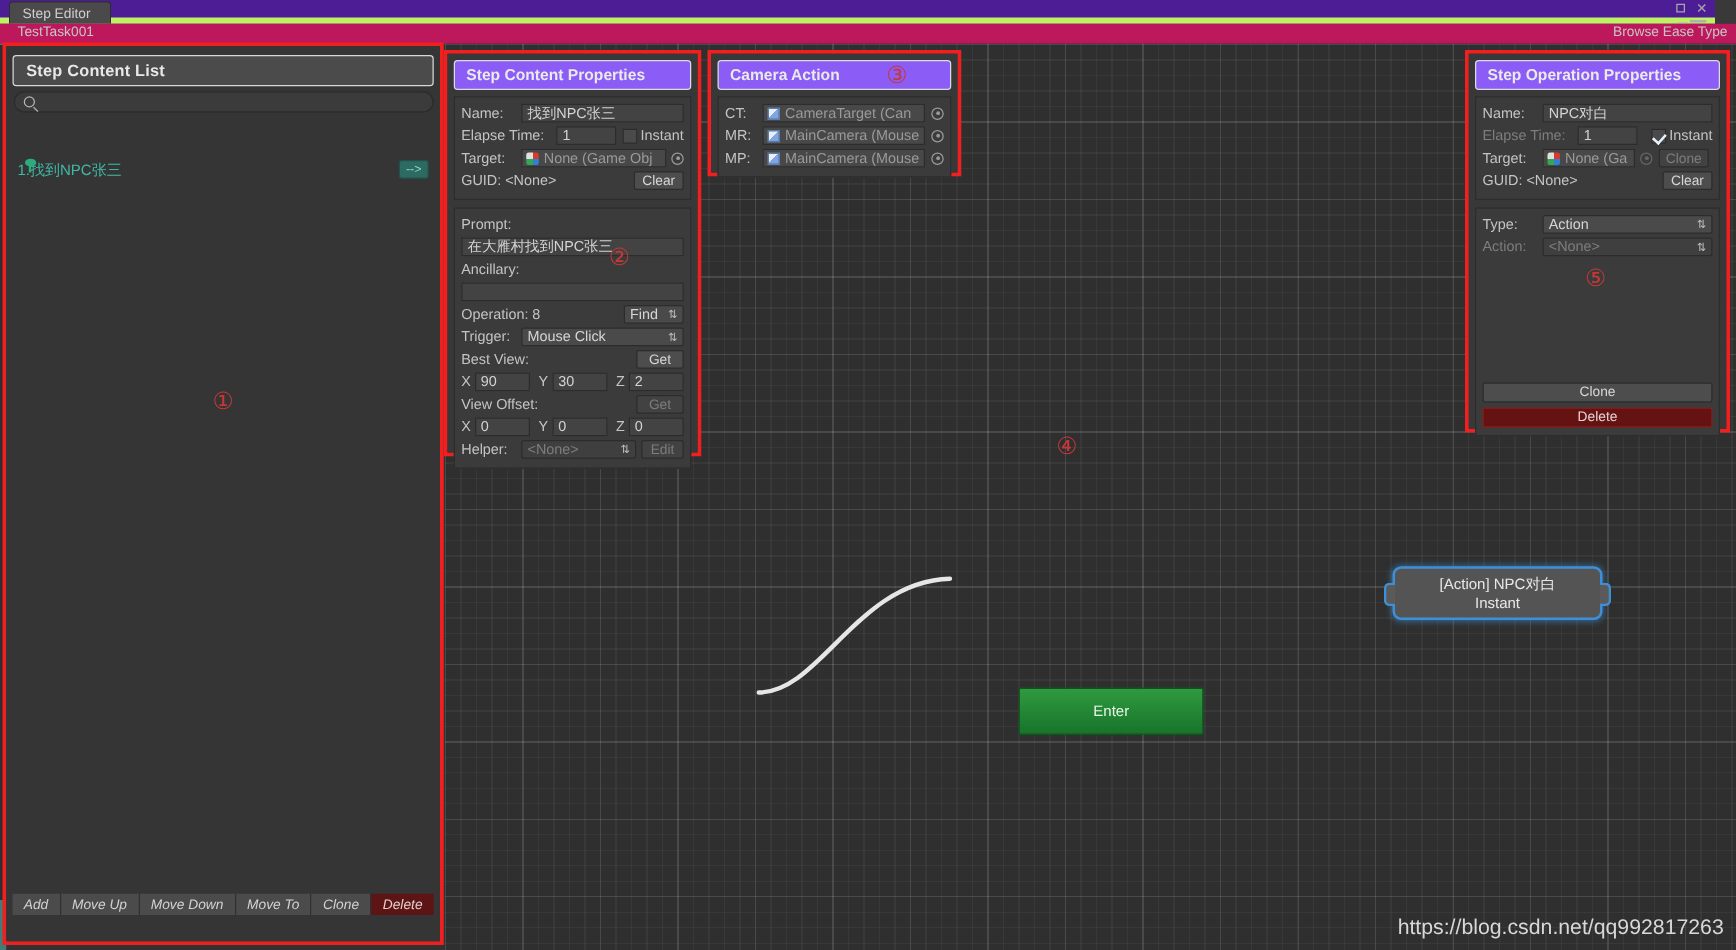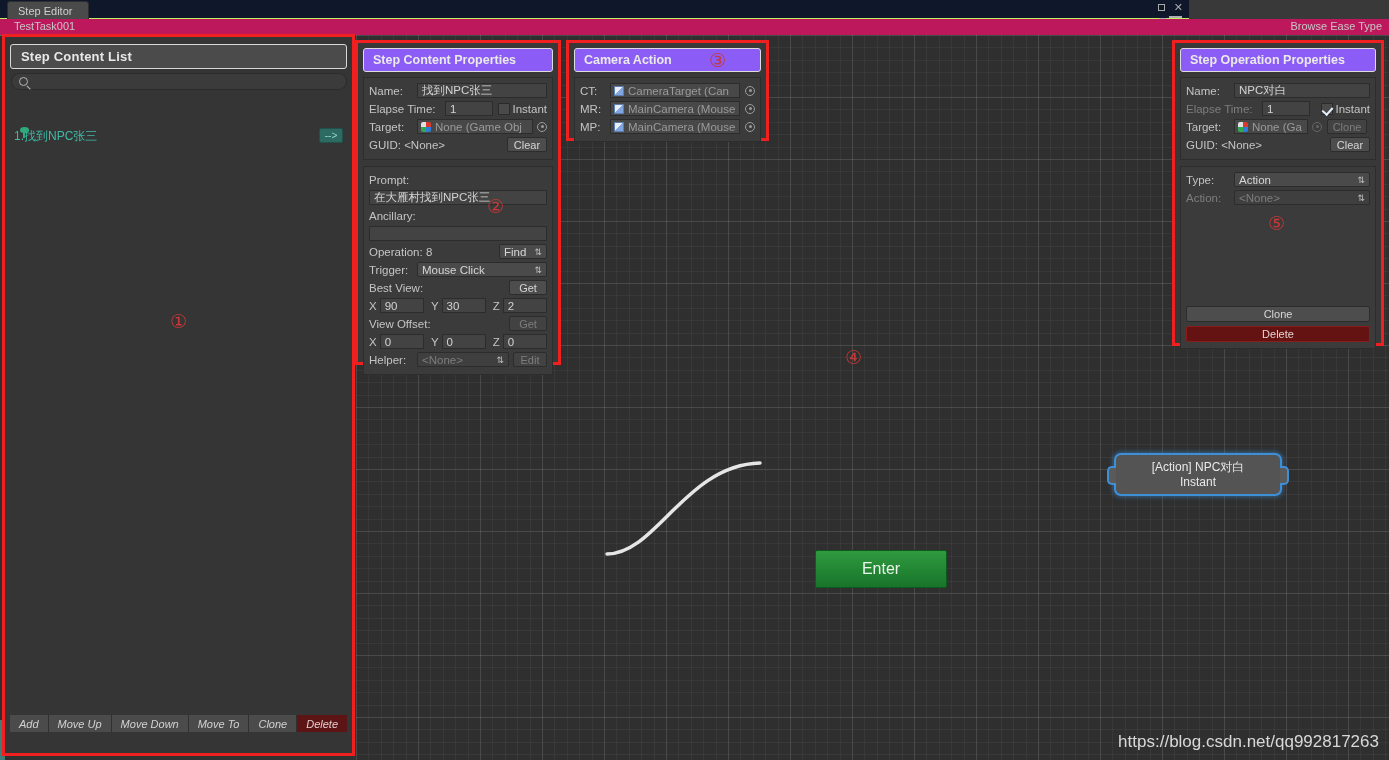--- a/index.html
+++ b/index.html
@@ -20,23 +20,23 @@
   
   .chrome {
     position: absolute; left: 0; top: 0; width: 1389px; height: 31px;
     background: #393939;
   }
   .left-accent {
     position: absolute; left: 0; top: 0; width: 5px; height: 760px;
     background: linear-gradient(to bottom, #3e7d78 0px, #3c7a76 36px, #2e2e2e 36px, #2e2e2e 720px, #3e7d78 720px, #3e7d78 760px);
   }
   .tab-strip {
-    position: absolute; left: 0; top: 0; width: 1189px; height: 19px;
-    background: #0f172a;
-    border-bottom: 1px solid #bef264;
+    position: absolute; left: 0; top: 0; width: 1372px; height: 19px;
+    background: #4c1d95;
+    border-bottom: 5px solid #bef264;
   }
   .tab {
     position: absolute; left: 7px; top: 1px;
     height: 18px; padding: 2px 16px 0 10px;
     background: #4a4a4a;
     color: #cfcfcf; font-size: 11px;
     border-top-left-radius: 3px; border-top-right-radius: 3px;
     border: 1px solid #2e2e2e; border-bottom: none;
     line-height: 14px;
   }
@@ -291,25 +291,25 @@
     width: 1033px; height: 725px;
     background:
       repeating-linear-gradient(to right, rgba(255,255,255,.045) 0 1px, transparent 1px 12.4px),
       repeating-linear-gradient(to bottom, rgba(255,255,255,.045) 0 1px, transparent 1px 12.4px),
       repeating-linear-gradient(to right, rgba(255,255,255,.085) 0 1px, transparent 1px 62px),
       repeating-linear-gradient(to bottom, rgba(255,255,255,.085) 0 1px, transparent 1px 62px),
       #2f2f2f;
   }
   .enter-node {
     position: absolute; left: 459px; top: 515px;
-    width: 132px; height: 38px;
+    width: 148px; height: 38px;
     background: linear-gradient(to bottom, #2f9a3f, #18742a);
     border: 1px solid #0d5a1d;
     border-radius: 2px;
-    color: #eaf5ea; font-size: 16px;
+    color: #eaf5ea; font-size: 12px;
     display: flex; align-items: center; justify-content: center;
   }
   .action-node {
     position: absolute; left: 758px; top: 418px;
     width: 168px; height: 43px;
     background: #545454;
     border: 2px solid #3f8fd6;
     border-radius: 7px;
     box-shadow: 0 0 5px 1px rgba(63,143,214,.55);
     color: #e8e8e8; font-size: 12px;

